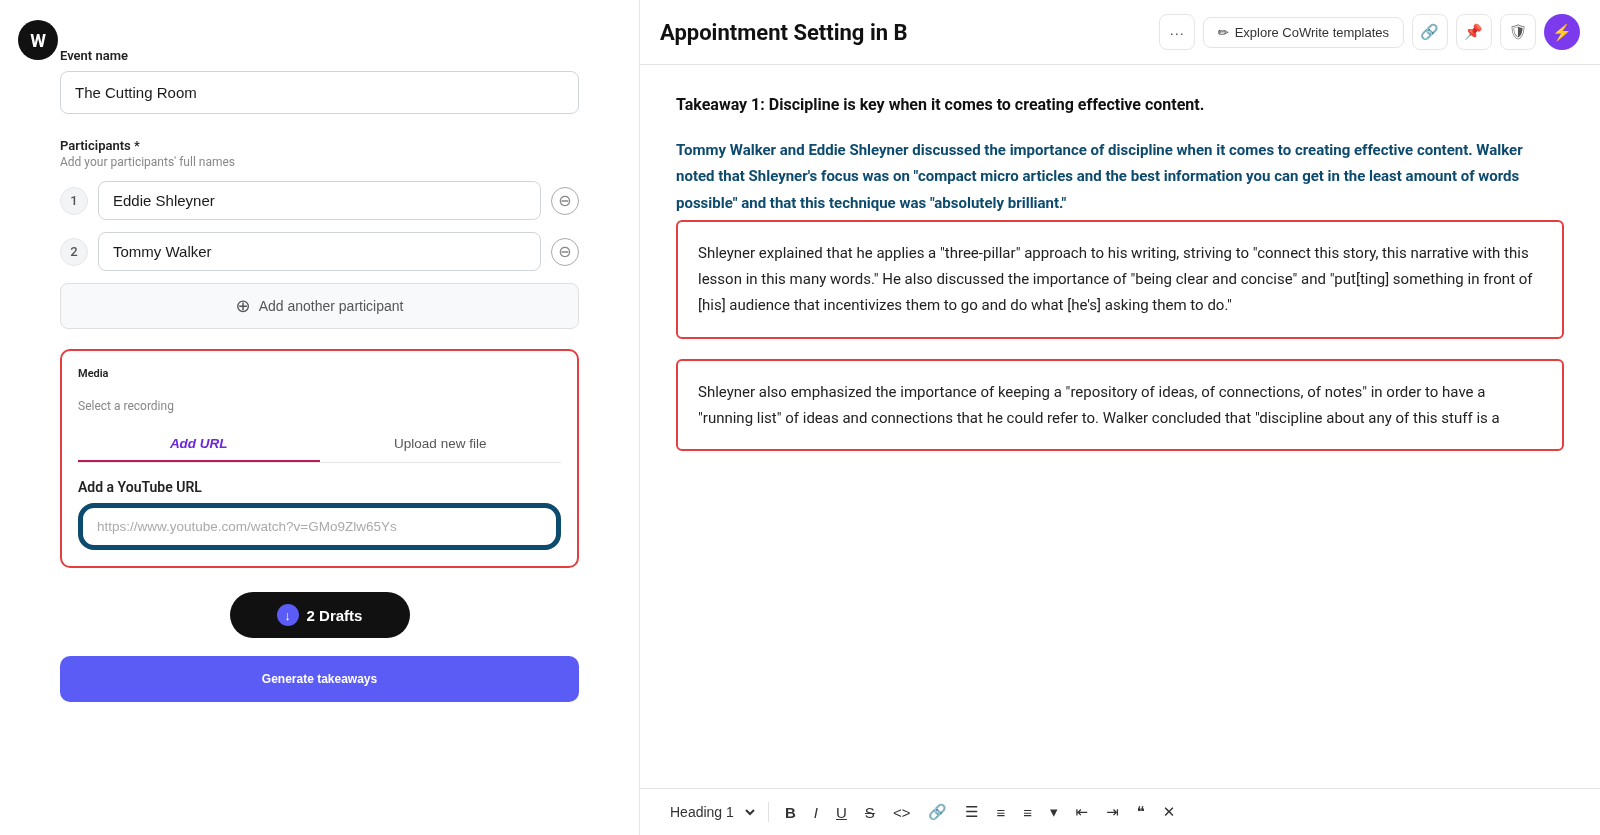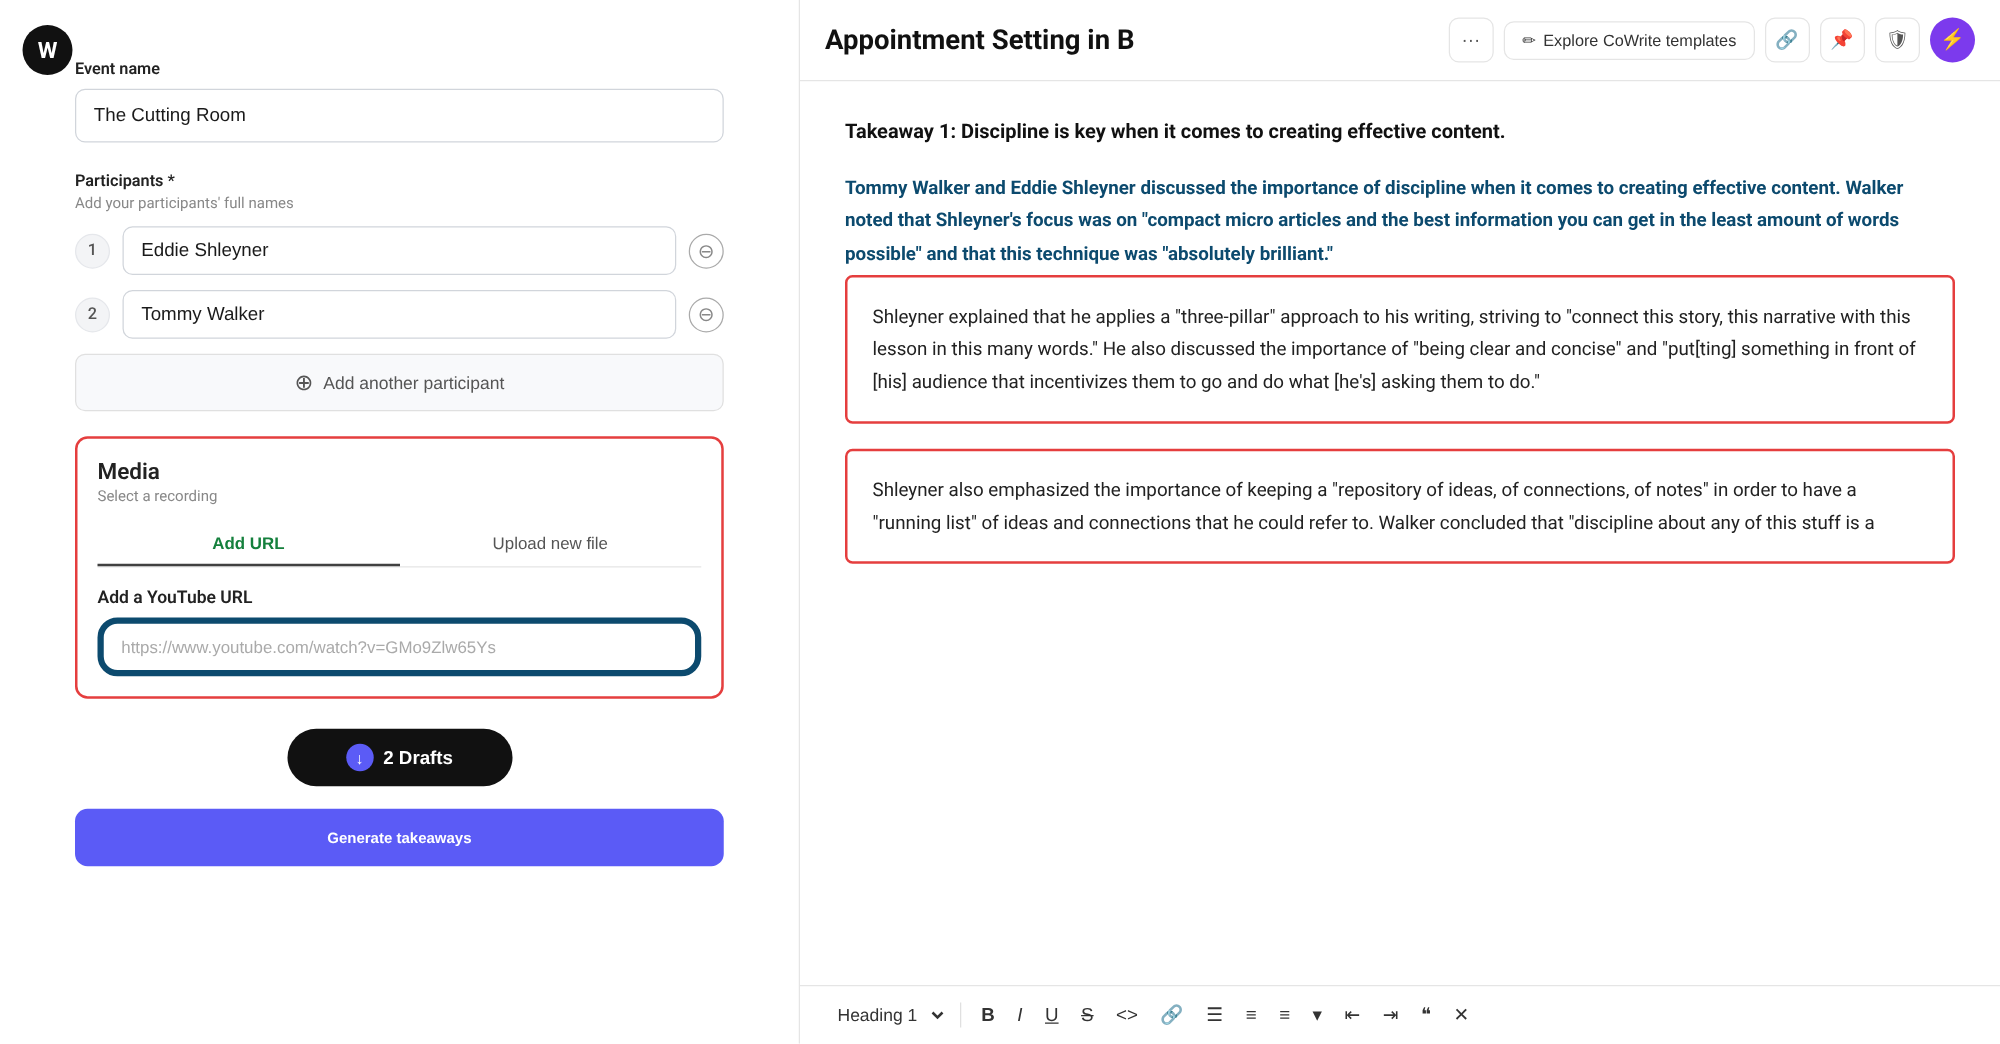--- a/index.html
+++ b/index.html
@@ -139,24 +139,24 @@
     }
 
     .media-box {
       border: 2px solid #e53e3e;
       border-radius: 10px;
       padding: 16px;
       margin-bottom: 20px;
     }
 
     .media-title {
-      font-size: 18px;
+      font-size: 11px;
       font-weight: 600;
       color: #222;
-      margin-bottom: 2px;
+      margin-bottom: 19px;
     }
 
     .media-sub {
       font-size: 12px;
       color: #888;
       margin-bottom: 14px;
     }
 
     .media-tabs {
       display: flex;
@@ -173,23 +173,24 @@
       color: #555;
       cursor: pointer;
       border-bottom: 2px solid transparent;
       background: none;
       border-top: none;
       border-left: none;
       border-right: none;
     }
 
     .media-tab.active {
-      color: #15803d;
+      color: #6d28d9;
       font-weight: 700;
-      border-bottom: 2px solid #404040;
+      border-bottom: 2px solid #be185d;
+      font-style: italic;
     }
 
     .url-label {
       font-size: 14px;
       font-weight: 600;
       color: #222;
       margin-bottom: 8px;
     }
 
     .url-input {

